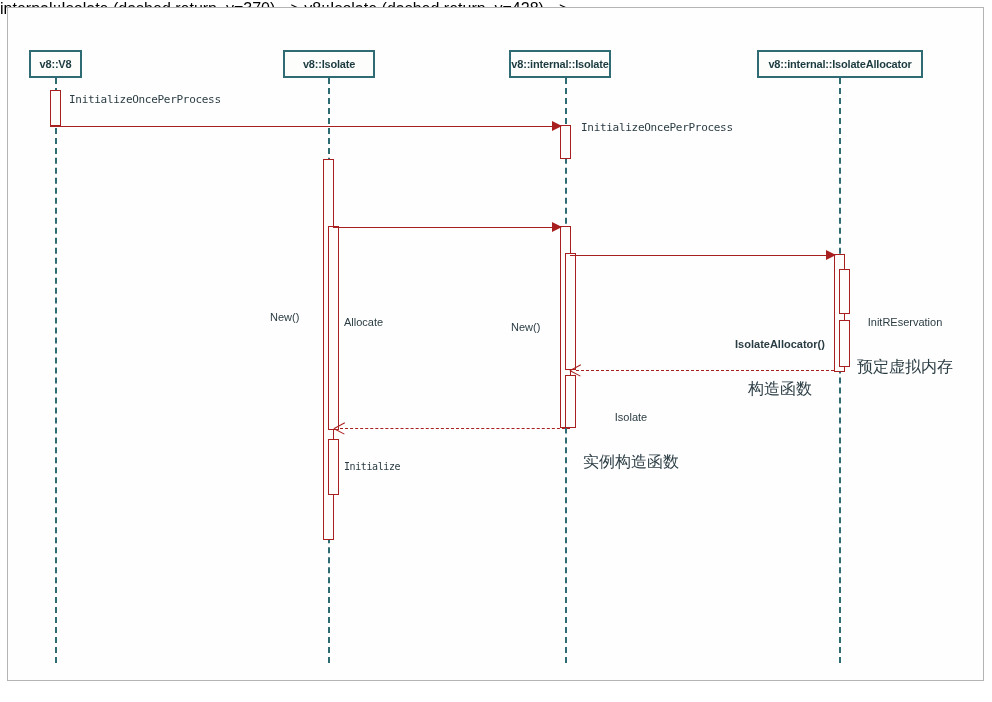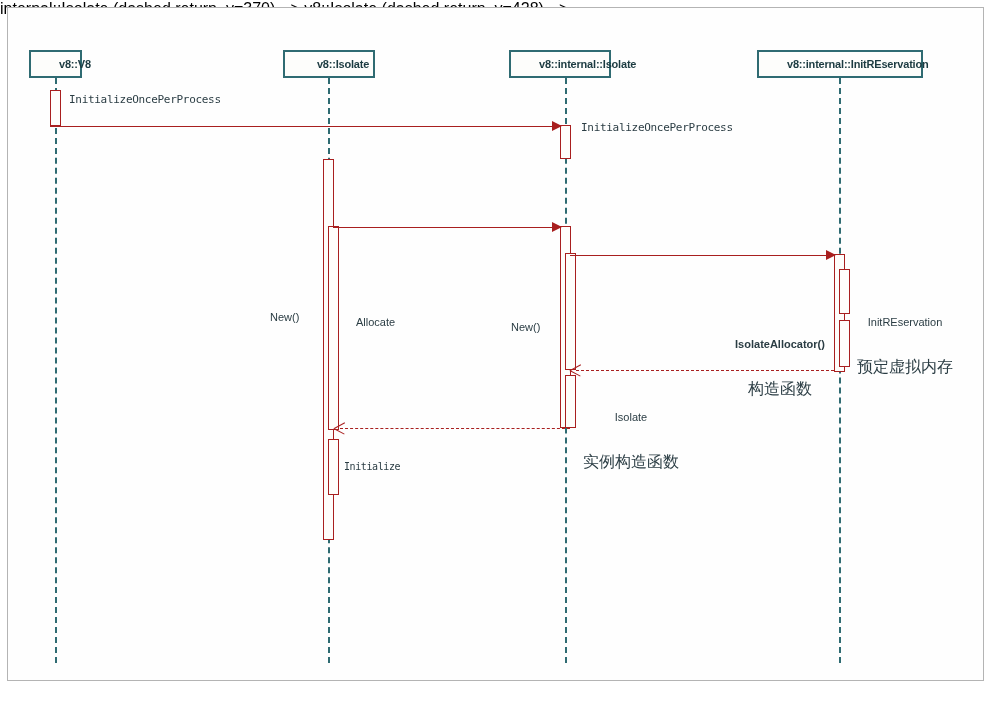--- a/index.html
+++ b/index.html
@@ -35,21 +35,20 @@
     border: 2px solid #2f6b72;
     background: #fdfdfb;
     color: #1c3b41;
     font-size: 11px;
     font-weight: bold;
     text-align: center;
     line-height: 24px;
     height: 28px;
     white-space: nowrap;
     letter-spacing: -0.2px;
-    padding-left: 28px;
   }
   
   .lifeline {
     position: absolute;
     width: 0;
     border-left: 2px dashed #2f6b72;
     box-sizing: border-box;
   }
   
   .activation {
@@ -133,21 +132,21 @@
   
   <div class="frame"></div>
 
   
   <div class="participant" style="left:29px; top:50px; width:53px;">v8::V8</div>
 
   <div class="participant" style="left:283px; top:50px; width:92px;">v8::Isolate</div>
 
   <div class="participant" style="left:509px; top:50px; width:102px;">v8::internal::Isolate</div>
 
-  <div class="participant" style="left:757px; top:50px; width:166px;">v8::internal::InitREservation</div>
+  <div class="participant" style="left:757px; top:50px; width:166px;">v8::internal::IsolateAllocator</div>
 
   
   <div class="lifeline" style="left:55px;  top:78px; height:585px;"></div>
   <div class="lifeline" style="left:328px; top:78px; height:585px;"></div>
   <div class="lifeline" style="left:565px; top:78px; height:585px;"></div>
   <div class="lifeline" style="left:839px; top:78px; height:585px;"></div>
 
   
   
   <div class="activation" style="left:50px; top:90px; width:11px; height:36px;"></div>
@@ -203,21 +202,21 @@
   
   <div class="label mono" style="left:69px; top:93px;">InitializeOncePerProcess</div>
 
   
   <div class="label mono" style="left:581px; top:121px;">InitializeOncePerProcess</div>
 
   
   <div class="label sans" style="left:270px; top:311px;">New()</div>
 
   
-  <div class="label sans" style="left:356px; top:316px;">Allocate</div>
+  <div class="label sans" style="left:344px; top:316px;">Allocate</div>
 
   
   <div class="label sans" style="left:511px; top:321px;">New()</div>
 
   
   <div class="label note" style="left:690px; top:310px; width:180px;">
     <div style="font-weight:bold;">IsolateAllocator()</div>
     <div class="cn">构造函数</div>
   </div>
 

